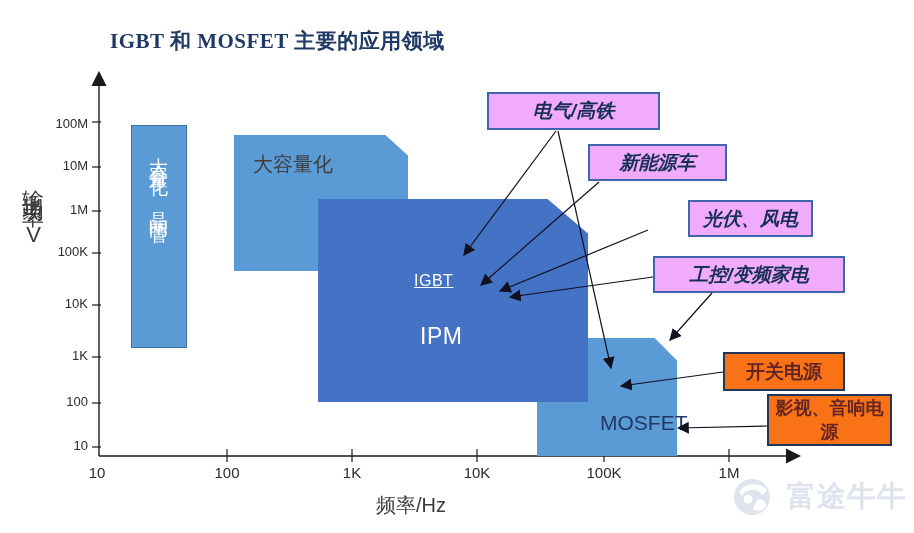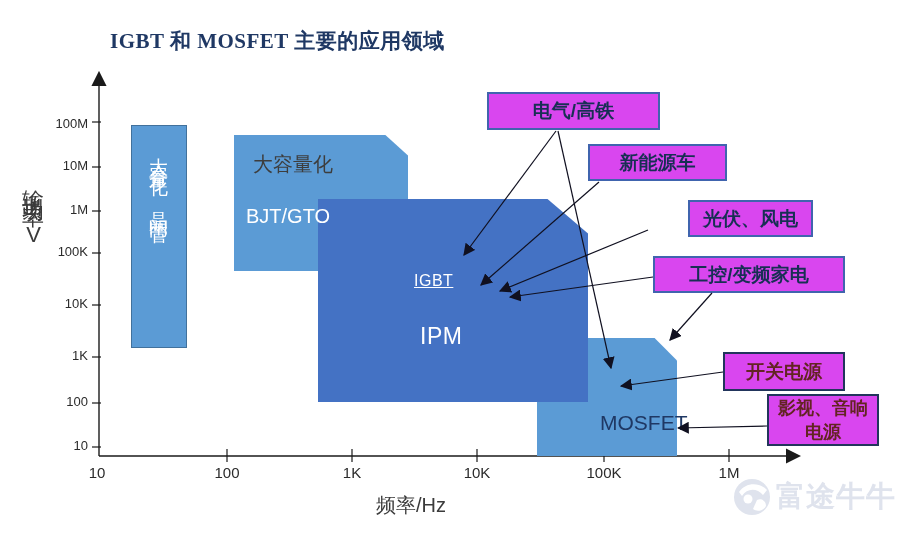--- a/index.html
+++ b/index.html
@@ -32,39 +32,39 @@
   .rlabel { position:absolute; z-index:4; pointer-events:none; }
   .bjt-caption { left:253px; top:151px; font-size:20px; color:#3d3d3d; }
   .bjt-name { left:246px; top:203px; width:88px; font-size:20px; color:#ffffff; word-break:break-all; line-height:1.3; }
   .igbt-name { left:414px; top:272px; font-size:16px; color:#ffffff; letter-spacing:.5px;text-decoration:underline; }
   .ipm-name  { left:420px; top:323px; font-size:23px; color:#ffffff; letter-spacing:.5px; }
   .mosfet-name { left:556px; top:411px; font-size:21px; color:#1F3864; font-weight:500;margin-left:44px; }
 
   
   .callout { position:absolute; z-index:5; display:flex; align-items:center; justify-content:center;
              text-align:center; font-size:19px; }
-  .callout.blue { background:#d946ef; border:2px solid #4064AE; color:#182f54; font-weight:600; }
-  .callout.peach { background:#d946ef; border:2px solid #22355C; color:#632423; font-weight:700; }
+  .callout.blue { background:#f0abfc; border:2px solid #4064AE; color:#182f54; font-weight:600;font-style:italic; }
+  .callout.peach { background:#f97316; border:2px solid #22355C; color:#632423; font-weight:700; }
   .co-rail { left:487px; top:92px;  width:173px; height:38px; }
   .co-ev   { left:588px; top:144px; width:139px; height:37px; }
   .co-pv   { left:648px; top:200px; width:125px; height:37px;margin-left:40px; }
   .co-ind  { left:653px; top:256px; width:192px; height:37px; }
   .co-smps { left:723px; top:352px; width:122px; height:39px; }
-  .co-av   { left:767px; top:394px; width:112px; height:52px; font-size:18px; line-height:1.35; padding:2px 2px; }
+  .co-av   { left:767px; top:394px; width:125px; height:52px; font-size:18px; line-height:1.35; padding:2px 2px; }
 
   
   .ytick { position:absolute; left:50px; width:38px; text-align:right; font-size:13px; color:#2b2b2b; z-index:2; }
   .xtick { position:absolute; width:60px; text-align:center; font-size:15px; color:#2b2b2b; top:464px; z-index:2; }
 
   .ylabel { position:absolute; left:22px; top:172px; z-index:2; writing-mode:vertical-rl; text-orientation:upright;
             font-size:22px; color:#3b3b3b; letter-spacing:5px; line-height:1; }
   .xlabel { position:absolute; left:376px; top:492px; font-size:20px; color:#3b3b3b; z-index:2; }
 
   
-  .watermark { position:absolute; left:733px; top:477px; z-index:1; display:flex; align-items:center; gap:5px; }
+  .watermark { position:absolute; left:733px; top:477px; z-index:1; display:flex; align-items:center; gap:16px; }
   .wm-text { font-size:29px; font-weight:700; color:#dfe3ed; letter-spacing:1px; }
 </style>
 </head>
 <body>
 
 <div class="stage">
 
   <div class="title">IGBT 和 MOSFET 主要的应用领域</div>
 
   <svg id="axes-svg" class="layer">
@@ -119,21 +119,20 @@
 
   <div class="region region-thyristor">
     <div class="vtext">大容量化</div>
     <div class="vtext">晶闸管</div>
   </div>
   <div class="region region-bjt"></div>
   <div class="region region-mosfet"></div>
   <div class="region region-igbt"></div>
 
   <span class="rlabel bjt-caption">大容量化</span>
-  <span class="rlabel bjt-name">BJT/GTO</span>
   <span class="rlabel igbt-name">IGBT</span>
   <span class="rlabel ipm-name">IPM</span>
   <span class="rlabel mosfet-name">MOSFET</span>
 
   <div class="callout blue co-rail">
     <span>电气/高铁</span>
   </div>
   <div class="callout blue co-ev">
     <span>新能源车</span>
   </div>

